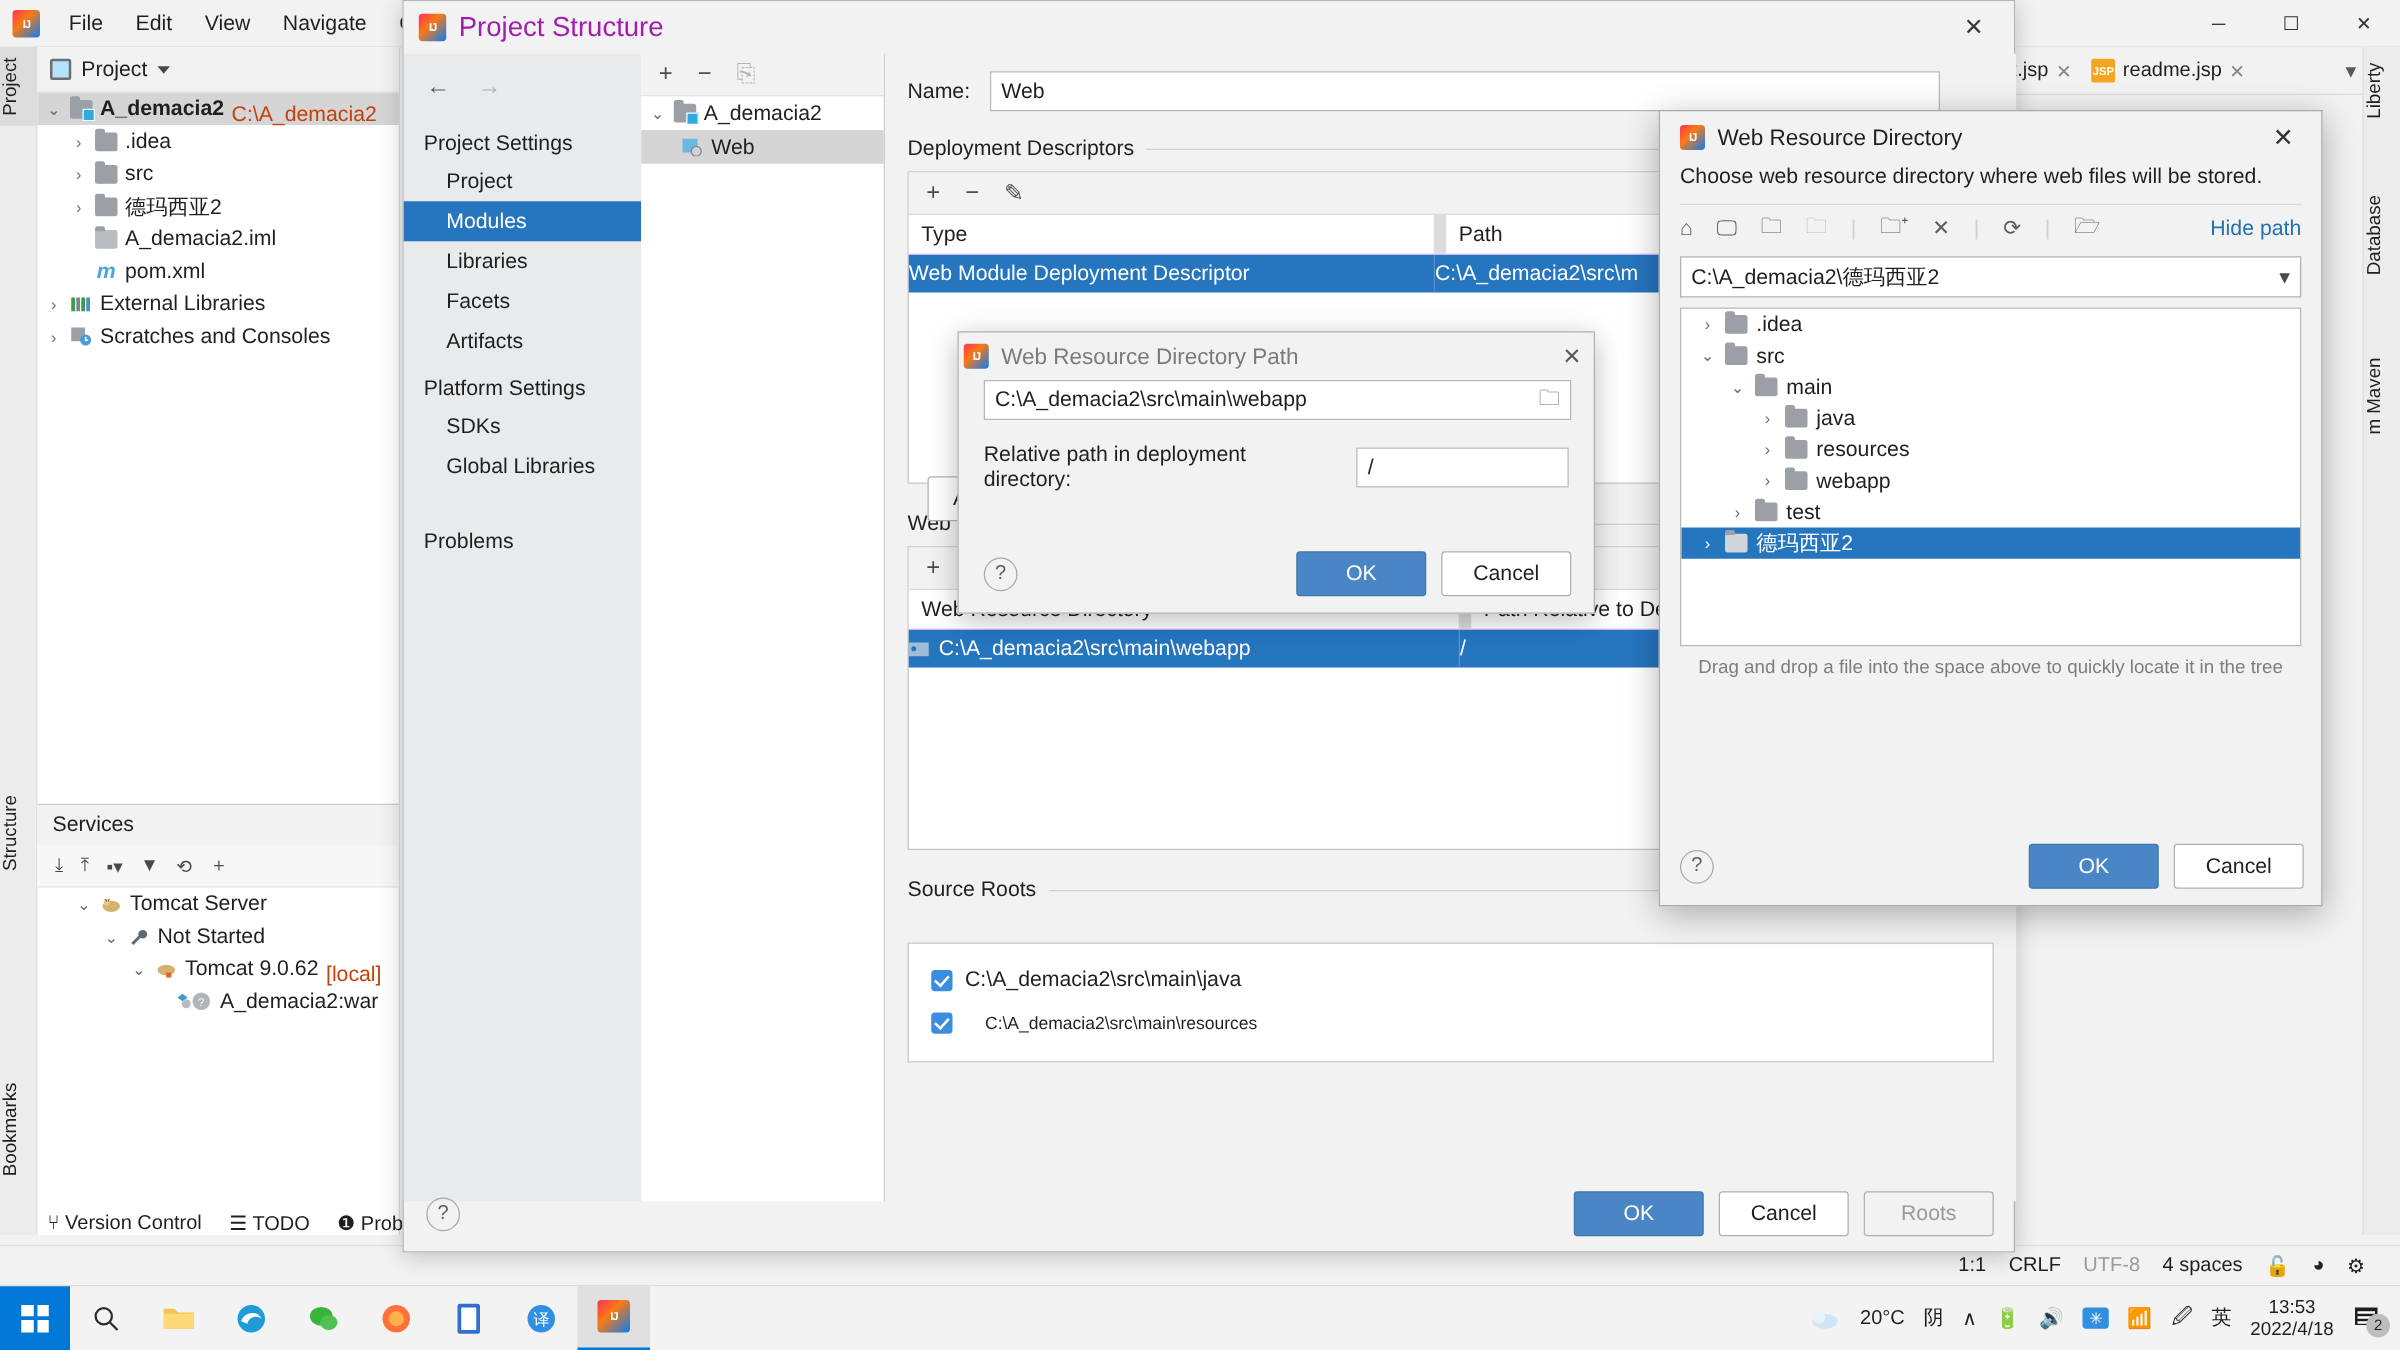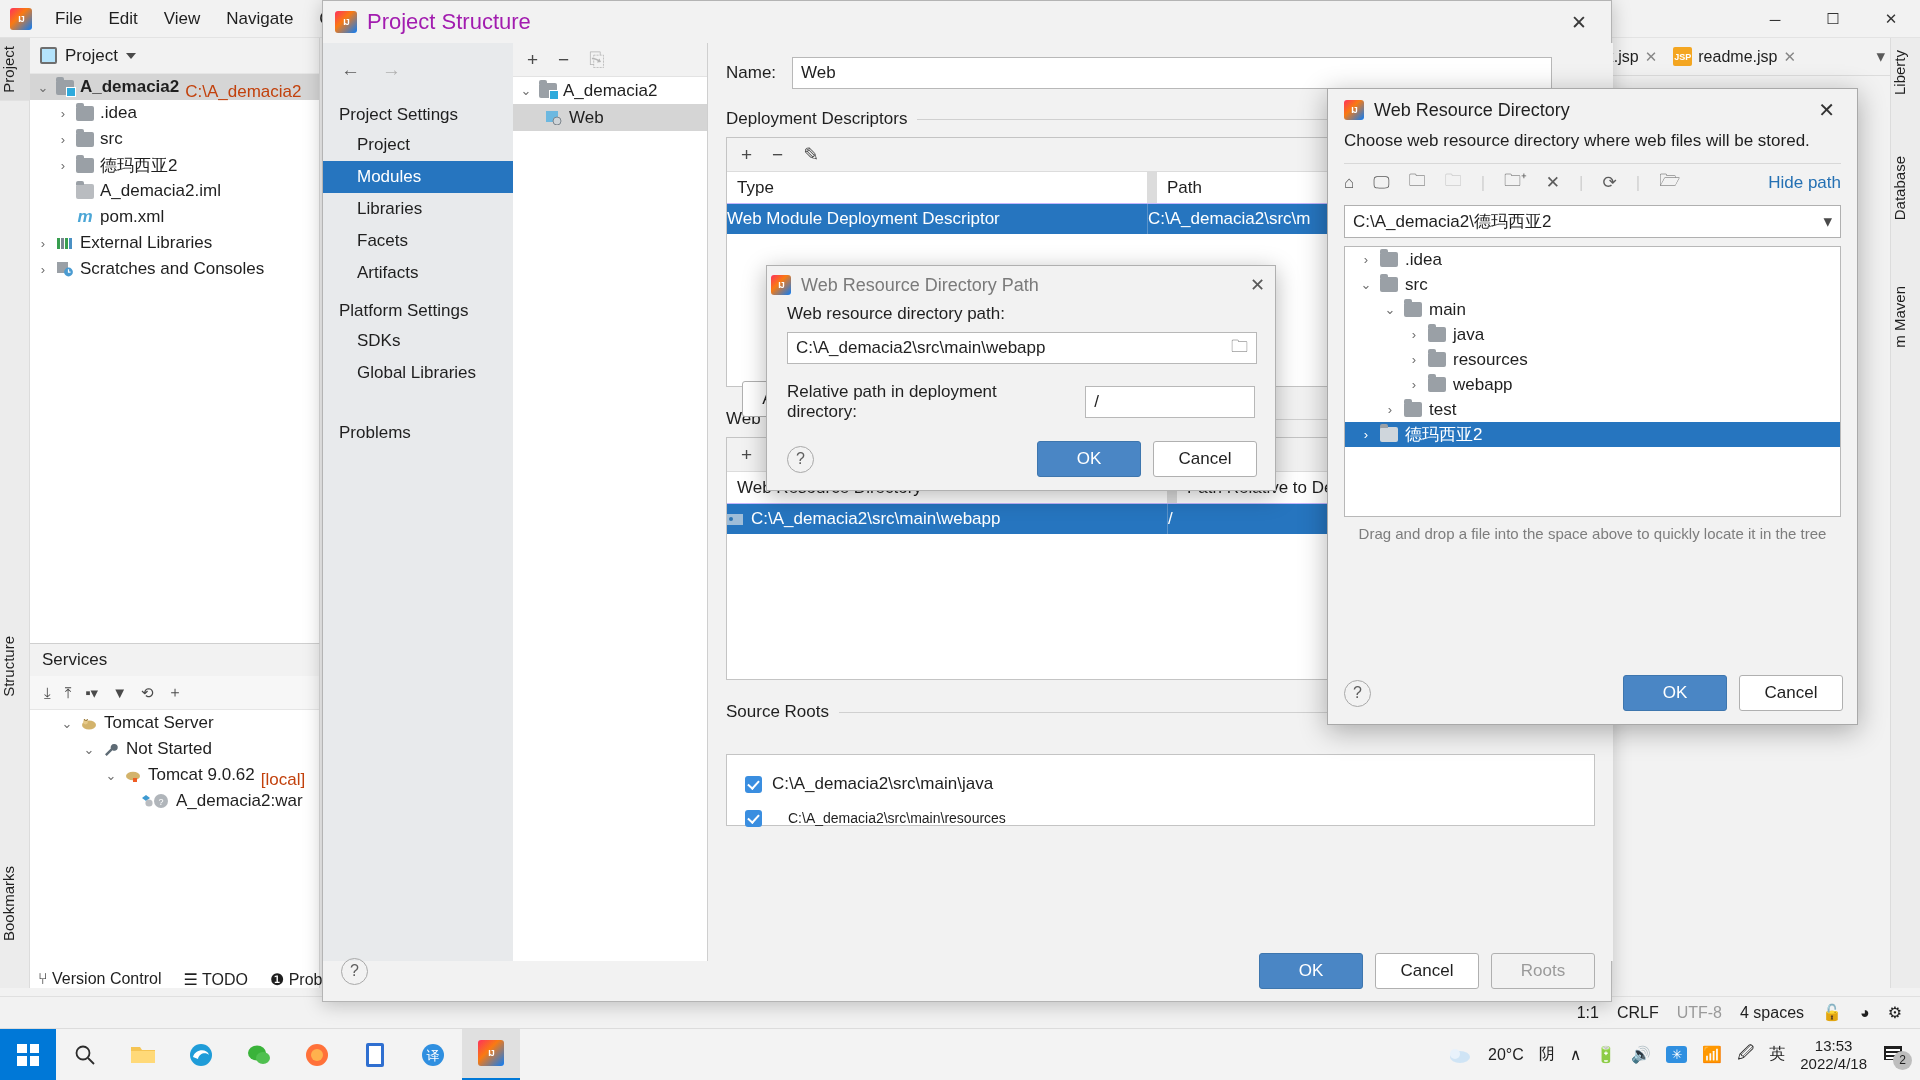--- a/index.html
+++ b/index.html
@@ -92,21 +92,21 @@
   }
   #services-title { height:32px; display:flex; align-items:center; padding:0 12px; background:#f2f2f2; font-size:17px; }
   #services-toolbar { height:34px; display:flex; align-items:center; gap:14px; padding:0 14px; background:#f7f7f7; border-bottom:1px solid #e6e6e6; color:#4a4a4a; font-size:15px;}
 
   
   #status-bar {
     position:absolute; left:0; bottom:52px; width:1920px; height:32px; background:#f2f2f2;
     display:flex; align-items:center; font-size:16px; color:#1f1f1f; border-top:1px solid #e0e0e0;
   }
   #status-msg { position:absolute; left:38px; bottom:25px; font-size:16px; color:#1f1f1f; white-space:nowrap; }
-  #status-right { position:absolute; right:18px; display:flex; align-items:center; gap:18px;text-align:right; }
+  #status-right { position:absolute; right:28px; display:flex; align-items:center; gap:18px;text-align:right; }
   .muted { color:#9a9a9a; }
   #bottom-strip {
     position:absolute; left:30px; bottom:84px; height:34px; width:340px;
     display:flex; align-items:center; gap:22px; font-size:16px; padding-left:8px;
   }
 
   
   #taskbar {
     position:absolute; left:0; bottom:0; width:1920px; height:52px;
     background:#f3f3f3; border-top:1px solid #dcdcdc; display:flex; align-items:center;
@@ -526,21 +526,21 @@
           </div>
           <div class="colsep" style="background:#5b93c9"></div>
           <div style="flex:1">/</div>
         </div>
       </div>
 
       <div class="section-title" style="margin-top:22px">
         <span>Source Roots</span>
         <span class="rule"></span>
       </div>
-      <div class="tbl" style="height:72px; padding:12px 0 0 18px;margin-top:32px;">
+      <div class="tbl" style="height:96px; padding:12px 0 0 18px;margin-top:32px;">
         <div style="display:flex;align-items:center;gap:10px;height:34px;font-size:17px">
           <span class="checkbox"></span>
           <span>C:\A_demacia2\src\main\java</span>
         </div>
         <div style="display:flex;align-items:center;gap:26px;height:34px;font-size:14px">
           <span class="checkbox"></span>
           <span>C:\A_demacia2\src\main\resources</span>
         </div>
       </div>
 
@@ -557,21 +557,20 @@
 </div>
 
 <div id="wrdp-dialog">
   <div id="wrdp-title">
     <span class="ij-logo" style="margin:0;width:20px;height:20px"></span>
     <span class="t">Web Resource Directory Path</span>
     <span class="x">✕</span>
   </div>
 
   <div style="padding:0 20px;">
-    <div style="font-size:17px;margin-bottom:8px">Web resource directory path:</div>
     <div class="textfield" style="width:470px;position:relative">
       <span>C:\A_demacia2\src\main\webapp</span>
       <span style="position:absolute;right:8px;color:#6e6e6e">🗀</span>
     </div>
     <div style="display:flex;align-items:center;gap:14px;margin-top:18px">
       <span style="font-size:17px">Relative path in deployment directory:</span>
       <span class="textfield" style="width:170px">/</span>
     </div>
   </div>
 

